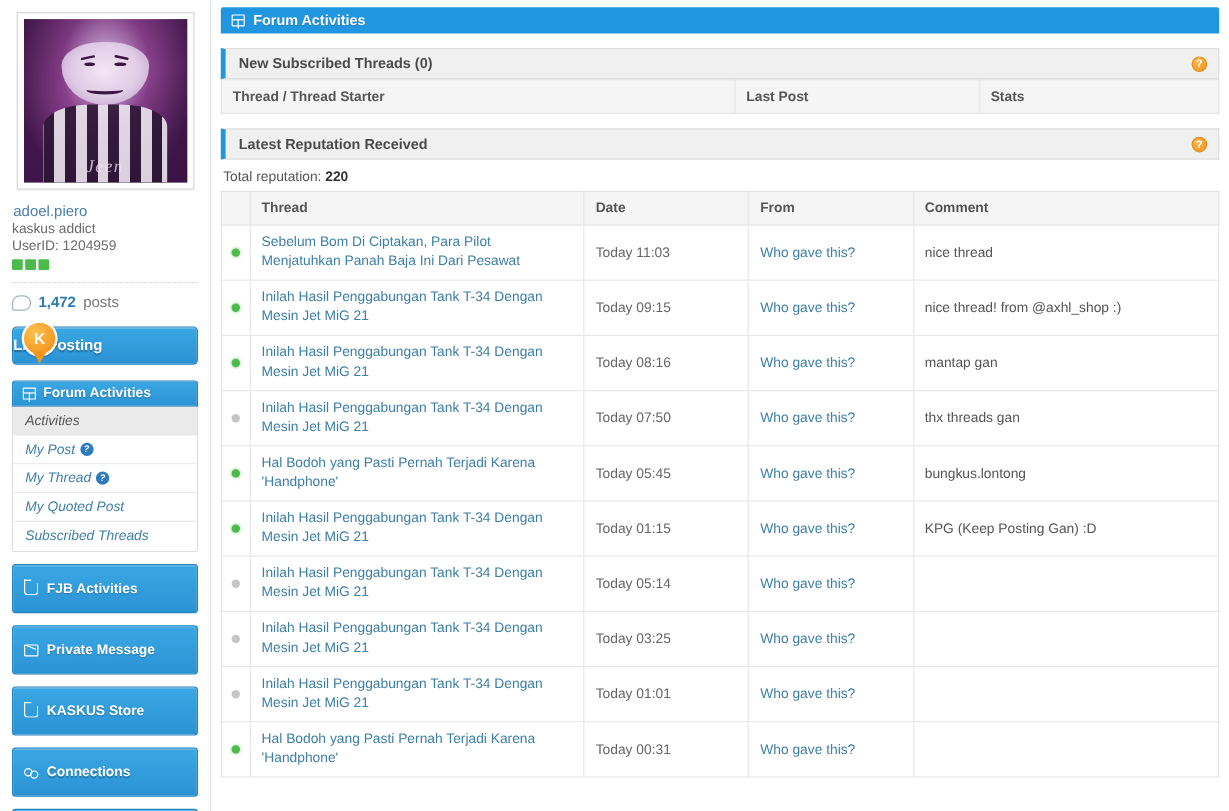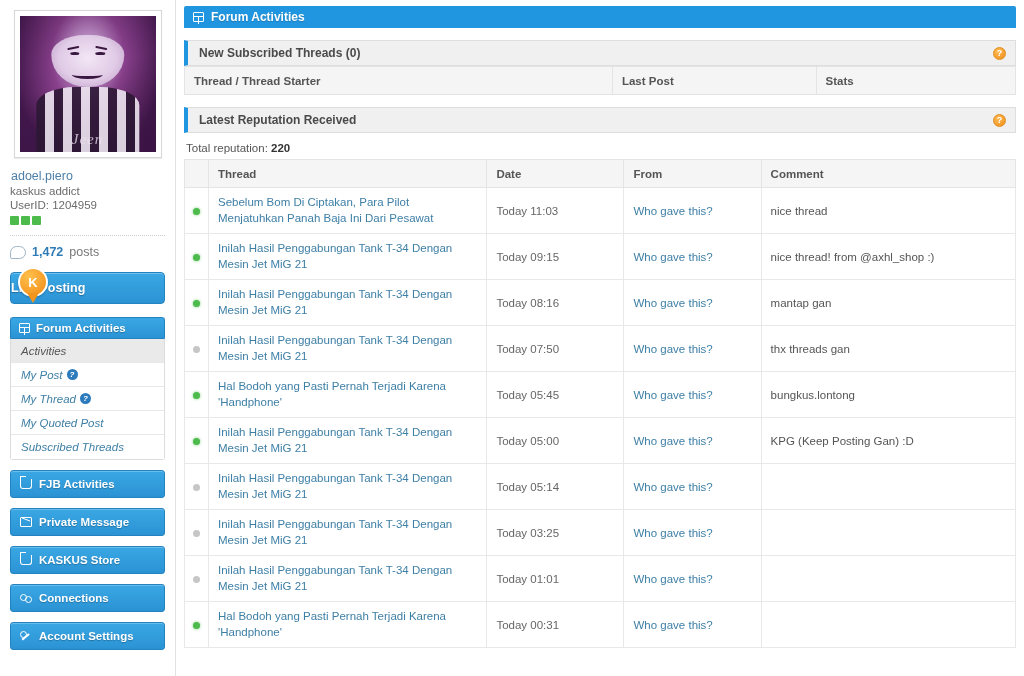--- a/index.html
+++ b/index.html
@@ -116,21 +116,21 @@
   }
   .menu-item:last-child { border-bottom: none; }
   .menu-item.active { background: #eaeaea; color: #555; }
   .help-dot {
     width: 11px; height: 11px; border-radius: 50%;
     background: #2b7bbd; color: #fff; font-size: 8px; font-weight: bold;
     display: inline-flex; align-items: center; justify-content: center; line-height: 1;
   }
 
   .nav-btn {
-    margin-top: 10px; height: 28px;
+    margin-top: 10px; height: 41px;
     background: linear-gradient(#3aa7e4,#2b93d4);
     border: 1px solid #2382c0; border-radius: 3px;
     display: flex; align-items: center; padding: 0 9px; gap: 7px;
     box-shadow: inset 0 1px 0 rgba(255,255,255,.25);
   }
   .nav-btn .n-label { color:#fff; font-weight:bold; font-size:11.5px; text-shadow:0 1px 1px rgba(0,0,0,.25); }
   .ico-sm { width:12px; height:10px; flex:0 0 auto; position:relative; }
   .ico-cart { border:1.3px solid #fff; border-top:none; border-radius:0 0 3px 3px; }
   .ico-cart:before { content:""; position:absolute; left:-1px; top:-3px; width:5px; height:3px; border-left:1.3px solid #fff; border-top:1.3px solid #fff; }
   .ico-env { border:1.3px solid #fff; border-radius:1px; }
@@ -383,21 +383,21 @@
             </td>
             <td class="date-cell">Today 05:45</td>
             <td><a class="from-link">Who gave this?</a></td>
             <td class="comment-cell">bungkus.lontong</td>
           </tr>
           <tr>
             <td class="col-dot"><span class="dot pos"></span></td>
             <td>
               <a class="thread-link">Inilah Hasil Penggabungan Tank T-34 Dengan Mesin Jet MiG 21</a>
             </td>
-            <td class="date-cell">Today 05:00</td>
+            <td class="date-cell">Today 01:15</td>
             <td><a class="from-link">Who gave this?</a></td>
             <td class="comment-cell">KPG (Keep Posting Gan) :D</td>
           </tr>
           <tr>
             <td class="col-dot"><span class="dot neu"></span></td>
             <td>
               <a class="thread-link">Inilah Hasil Penggabungan Tank T-34 Dengan Mesin Jet MiG 21</a>
             </td>
             <td class="date-cell">Today 05:14</td>
             <td><a class="from-link">Who gave this?</a></td>

